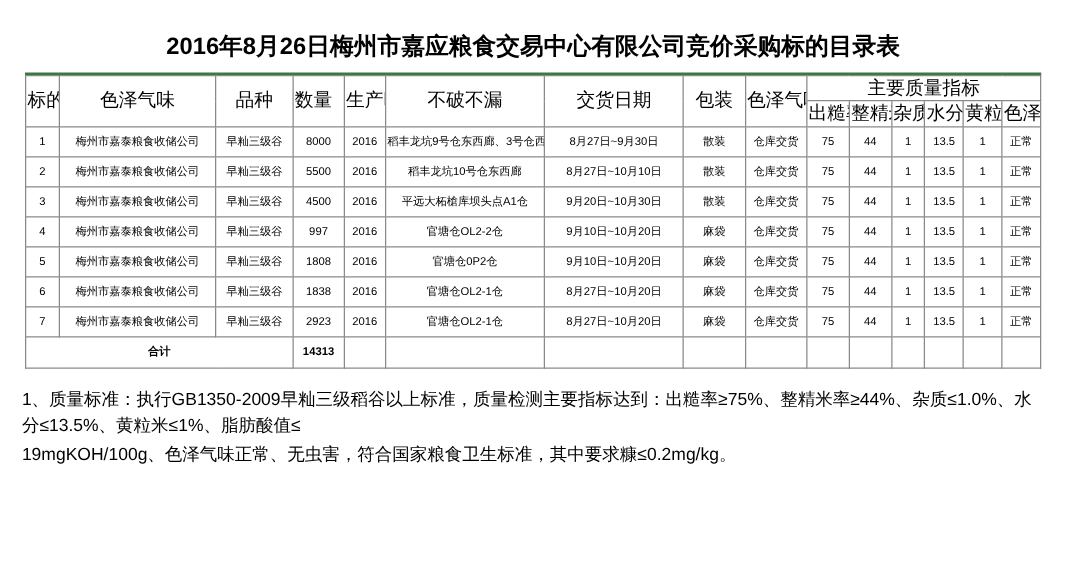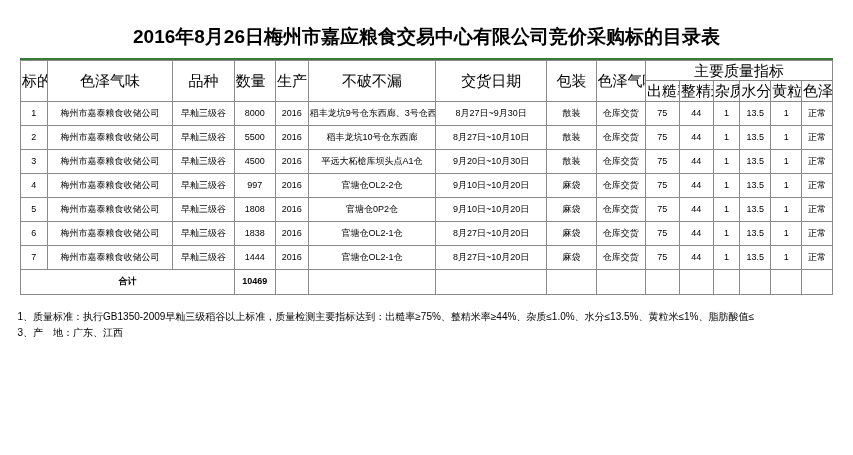--- a/index.html
+++ b/index.html
@@ -52,21 +52,21 @@
   }
   .hdr-tall{height:52px;}
   .hdr-group{height:14px;}
   td.r{height:21px;}
   td.b{font-weight:normal;}
   .two-line{white-space:normal;line-height:1.1;}
   .total-row td{height:22px;font-weight:bold;}
   .notes{
     width:818px;
     margin:14px auto 0 auto;
-    font-size:10px;
+    font-size:14px;
     line-height:1.55;
   }
   .notes p{margin:0 0 1px 0;}
 </style>
 </head>
 <body>
 
 <div class="page">
 
   <div class="title">2016年8月26日梅州市嘉应粮食交易中心有限公司竞价采购标的目录表</div>
@@ -219,50 +219,50 @@
         <td class="r">1</td>
         <td class="r">13.5</td>
         <td class="r">1</td>
         <td class="r">正常</td>
       </tr>
 
       <tr>
         <td class="r">7</td>
         <td class="r">梅州市嘉泰粮食收储公司</td>
         <td class="r">早籼三级谷</td>
-        <td class="r">1444</td>
+        <td class="r">2923</td>
         <td class="r">2016</td>
         <td class="r">官塘仓OL2-1仓</td>
         <td class="r b">8月27日~10月20日</td>
         <td class="r b">麻袋</td>
         <td class="r">仓库交货</td>
         <td class="r">75</td>
         <td class="r">44</td>
         <td class="r">1</td>
         <td class="r">13.5</td>
         <td class="r">1</td>
         <td class="r">正常</td>
       </tr>
 
       <tr class="total-row">
         <td colspan="3">合计</td>
-        <td>10469</td>
+        <td>14313</td>
         <td></td>
         <td></td>
         <td></td>
         <td></td>
         <td></td>
         <td></td>
         <td></td>
         <td></td>
         <td></td>
         <td></td>
         <td></td>
       </tr>
     </tbody>
   </table>
 
   <div class="notes">
     <p>1、质量标准：执行GB1350-2009早籼三级稻谷以上标准，质量检测主要指标达到：出糙率≥75%、整精米率≥44%、杂质≤1.0%、水分≤13.5%、黄粒米≤1%、脂肪酸值≤</p>
-    <p>3、产　地：广东、江西</p>
+    <p>19mgKOH/100g、色泽气味正常、无虫害，符合国家粮食卫生标准，其中要求糠≤0.2mg/kg。</p>
   </div>
 
 </div>
 
 </body></html>

